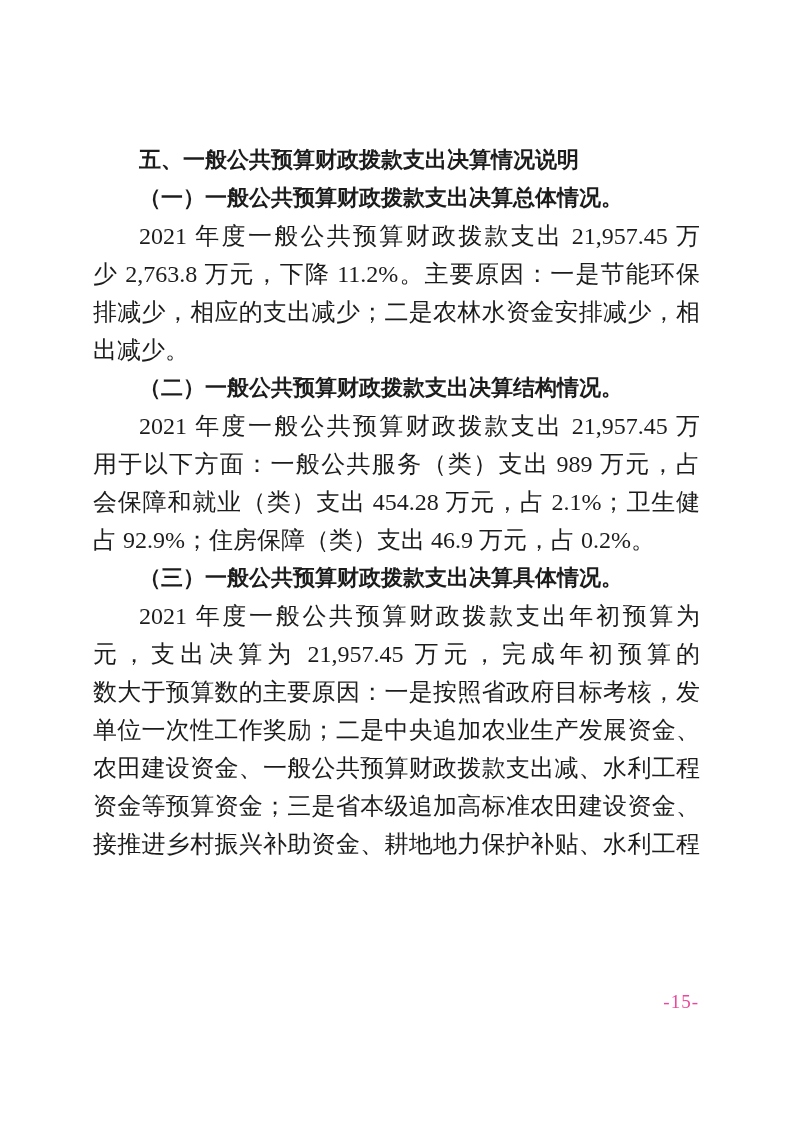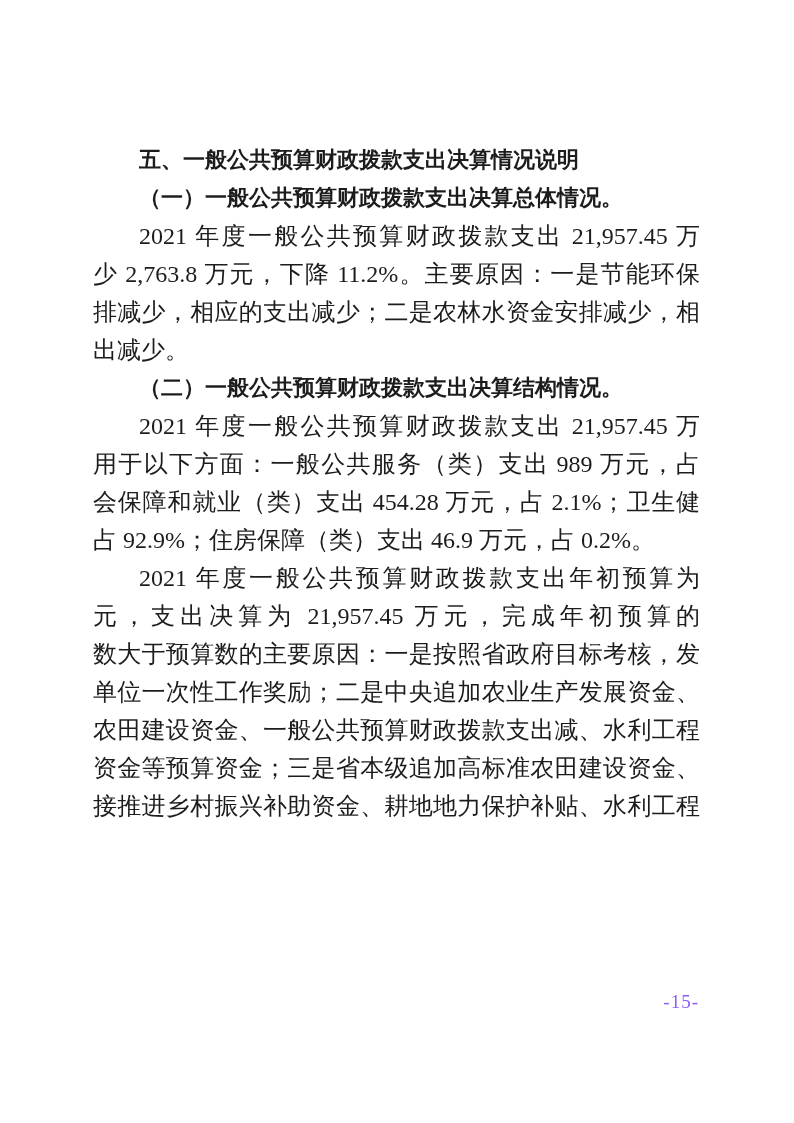--- a/index.html
+++ b/index.html
@@ -53,21 +53,21 @@
   }
   .pageno {
     position: absolute;
     top: 990px;
     right: 95px;
     height: 24px;
     line-height: 24px;
     font-size: 19px;
     letter-spacing: 1px;
     font-family: "Liberation Serif", "DejaVu Serif", serif;
-    color: #8b5cf6;
+    color: #ec4899;
   }
 </style>
 </head>
 <body>
 
 <div class="page">
   <div class="content">
 
     <div class="ln h1">五、一般公共预算财政拨款支出决算情况说明</div>
 
@@ -76,20 +76,21 @@
     <div class="ln j">少 2,763.8 万元，下降 11.2%。主要原因：一是节能环保资金安</div>
     <div class="ln j">排减少，相应的支出减少；二是农林水资金安排减少，相应的支</div>
     <div class="ln">出减少。</div>
 
     <div class="ln h2">（二）一般公共预算财政拨款支出决算结构情况。</div>
     <div class="ln j ind">2021 年度一般公共预算财政拨款支出 21,957.45 万元，主要</div>
     <div class="ln j"><span>用于以下方面：</span><span class="b">一般公共服务（类）</span><span>支出 989 万元，占 4.5%；</span><span class="b">社</span></div>
     <div class="ln j"><span class="b">会保障和就业（类）</span><span>支出 454.28 万元，占 2.1%；</span><span class="b">卫生健康（类）</span></div>
     <div class="ln"><span>占 92.9%；</span><span class="b">住房保障（类）</span><span>支出 46.9 万元，占 0.2%。</span></div>
 
+    <div class="ln h2">（三）一般公共预算财政拨款支出决算具体情况。</div>
     <div class="ln j ind">2021 年度一般公共预算财政拨款支出年初预算为 7,117.9 万</div>
     <div class="ln j">元，支出决算为 21,957.45 万元，完成年初预算的 308.5%。决算</div>
     <div class="ln j">数大于预算数的主要原因：一是按照省政府目标考核，发放事业</div>
     <div class="ln j">单位一次性工作奖励；二是中央追加农业生产发展资金、高标准</div>
     <div class="ln j">农田建设资金、一般公共预算财政拨款支出减、水利工程建设</div>
     <div class="ln j">资金等预算资金；三是省本级追加高标准农田建设资金、省级衔</div>
     <div class="ln j">接推进乡村振兴补助资金、耕地地力保护补贴、水利工程建设项</div>
 
   </div>
 

